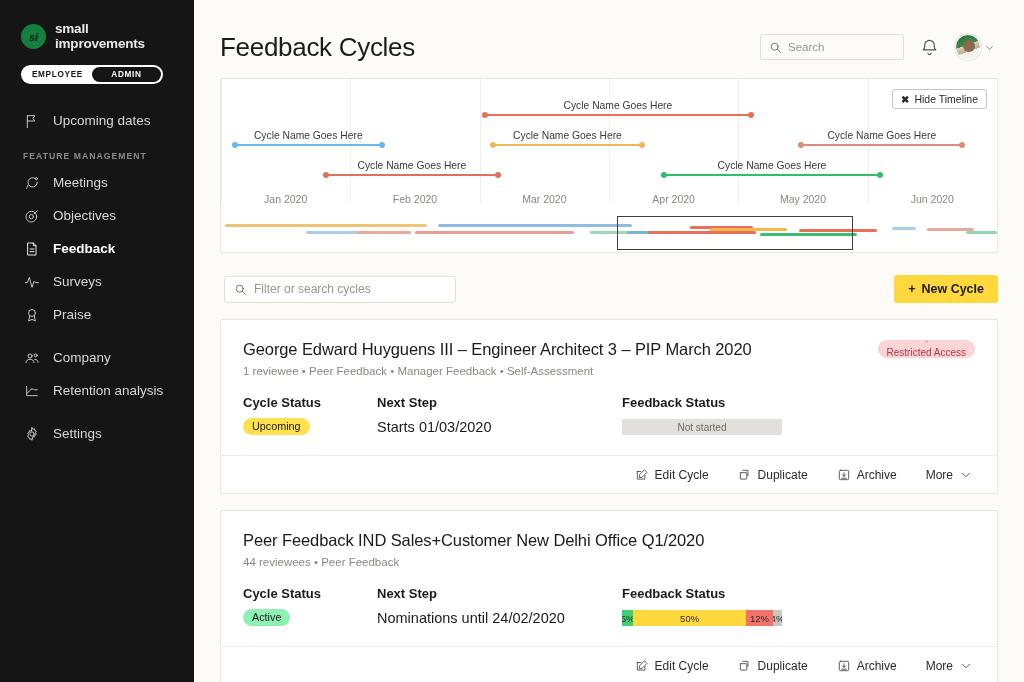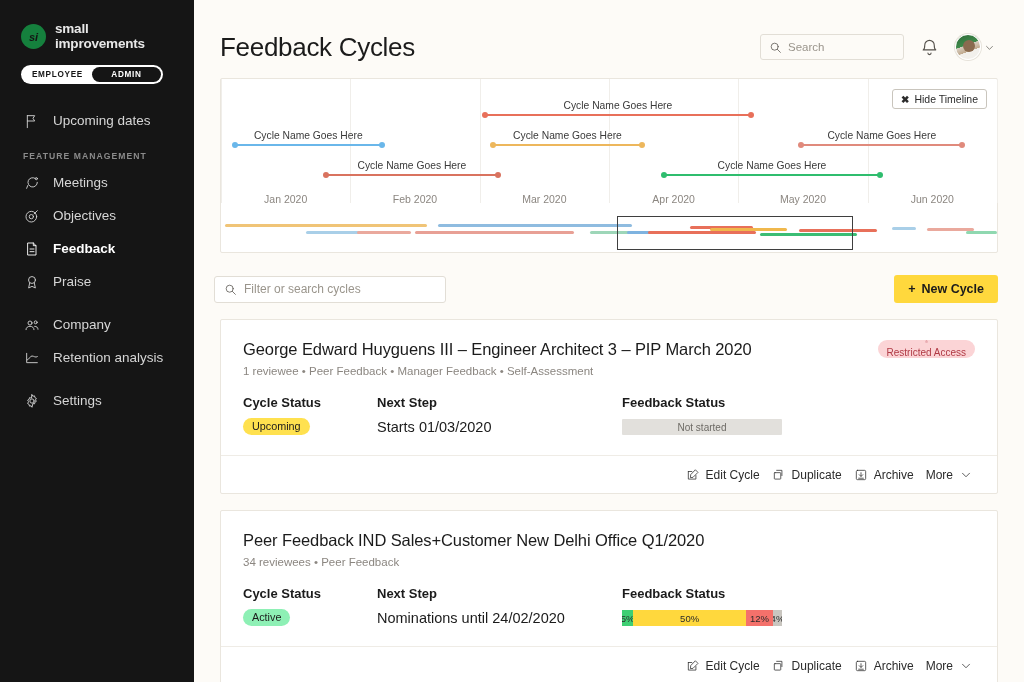--- a/index.html
+++ b/index.html
@@ -124,21 +124,21 @@
   .tl-month { position: absolute; font-size: 10.5px; color: #8b8680; transform: translateX(-50%); }
 
   .tl-mini { position: absolute; left: 0; right: 0; bottom: 0; height: 38px; }
   .tl-mini .mb { position: absolute; height: 3px; border-radius: 2px; }
   .tl-brush {
     position: absolute; border: 1.5px solid #3f3f3f; background: transparent;
     top: 2px; bottom: 2px; cursor: grab;
   }
 
   
-  .filter-row { display: flex; align-items: center; margin: 22px 26px 0 20px; }
+  .filter-row { display: flex; align-items: center; margin: 22px 26px 0 30px; }
   .filterbox {
     width: 232px; height: 27px; border: 1px solid #e2ded6; background: #fff;
     border-radius: 3px; display: flex; align-items: center; gap: 7px; padding: 0 9px;
   }
   .filterbox .ph { font-size: 12px; color: #9a958c; }
   .new-cycle {
     margin-left: auto; background: #ffd83d; border: none; border-radius: 3px;
     height: 28px; padding: 0 14px; display: flex; align-items: center; gap: 6px;
     font-size: 12.5px; font-weight: 600; color: #1b1b1b; cursor: pointer;
     font-family: "Liberation Sans", sans-serif;
@@ -177,21 +177,21 @@
   .fb-empty {
     margin-top: 9px; width: 160px; height: 16px; background: #e2e0dc;
     border-radius: 1px; font-size: 10px; color: #6d6a65;
     display: flex; align-items: center; justify-content: center;
   }
   .fb-bar { margin-top: 9px; display: flex; height: 16px; width: 160px; }
   .fb-seg { display: flex; align-items: center; justify-content: center; font-size: 9.5px; color: #2b2b2b; overflow: hidden; }
 
   .actions {
     border-top: 1px solid #efece6; display: flex; justify-content: flex-end;
-    align-items: center; gap: 12px; height: 38px; margin: 0 -22px; padding: 0 24px 0 0;
+    align-items: center; gap: 29px; height: 38px; margin: 0 -22px; padding: 0 24px 0 0;
   }
   .action {
     display: flex; align-items: center; gap: 6px;
     font-size: 12px; color: #2b2b2b; cursor: pointer;
   }
   .action svg { width: 14px; height: 14px; stroke: #2b2b2b; fill: none; stroke-width: 1.3; stroke-linecap: round; stroke-linejoin: round; }
 </style>
 </head>
 <body>
 
@@ -249,20 +249,28 @@
         <span class="nav-icon">
           <svg viewBox="0 0 24 24">
               <path d="M6 3h8l4 4v14H6z"></path>
               <path d="M14 3v4h4"></path>
               <path d="M9 12h6M9 16h6"></path>
             </svg>
         </span>
         <span>Feedback</span>
       </div>
 
+      <div class="nav-item">
+        <span class="nav-icon">
+          <svg viewBox="0 0 24 24">
+              <path d="M2 13h3l3-8 4 15 3-9 2 2h5"></path>
+            </svg>
+        </span>
+        <span>Surveys</span>
+      </div>
 
       <div class="nav-item">
         <span class="nav-icon">
           <svg viewBox="0 0 24 24">
               <circle cx="12" cy="9" r="5.2"></circle>
               <path d="M8.5 13.5L7 21l5-2.5L17 21l-1.5-7.5"></path>
             </svg>
         </span>
         <span>Praise</span>
       </div>
@@ -476,21 +484,21 @@
               <svg viewBox="0 0 24 24">
                 <path d="M6 9l6 6 6-6"></path>
               </svg>
             </div>
           </div>
         </div>
         <div class="card">
           <div class="card-head">
             <div class="card-title">Peer Feedback IND Sales+Customer New Delhi Office Q1/2020</div>
           </div>
-          <div class="card-sub">34 reviewees • Peer Feedback</div>
+          <div class="card-sub">44 reviewees • Peer Feedback</div>
           <div class="meta">
             <div class="meta-col c1"><div class="meta-label">Cycle Status</div><div class="pill active">Active</div></div>
             <div class="meta-col c2">
               <div class="meta-label">Next Step</div>
               <div class="meta-val">Nominations until 24/02/2020</div>
             </div>
             <div class="meta-col">
               <div class="meta-label">Feedback Status</div>
               <div class="fb-bar">
                 <div class="fb-seg" style="width:7.042253521126761%;background:#3ecf73">5%</div>

